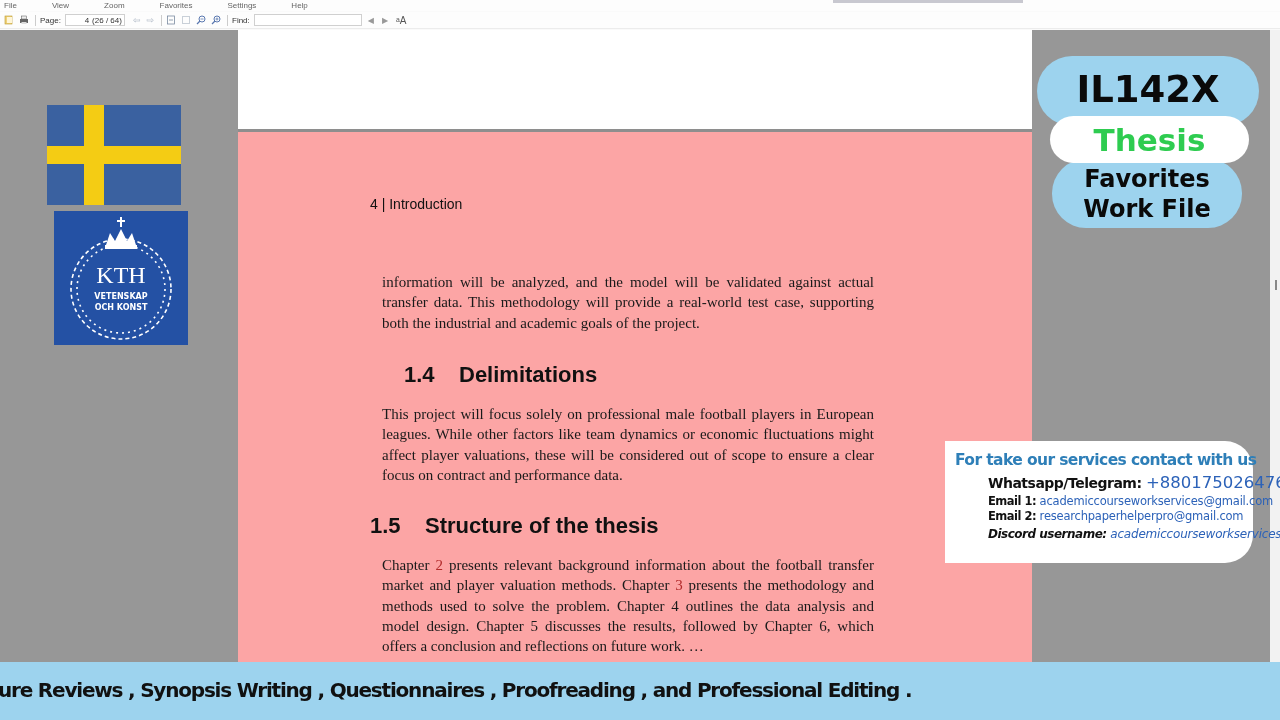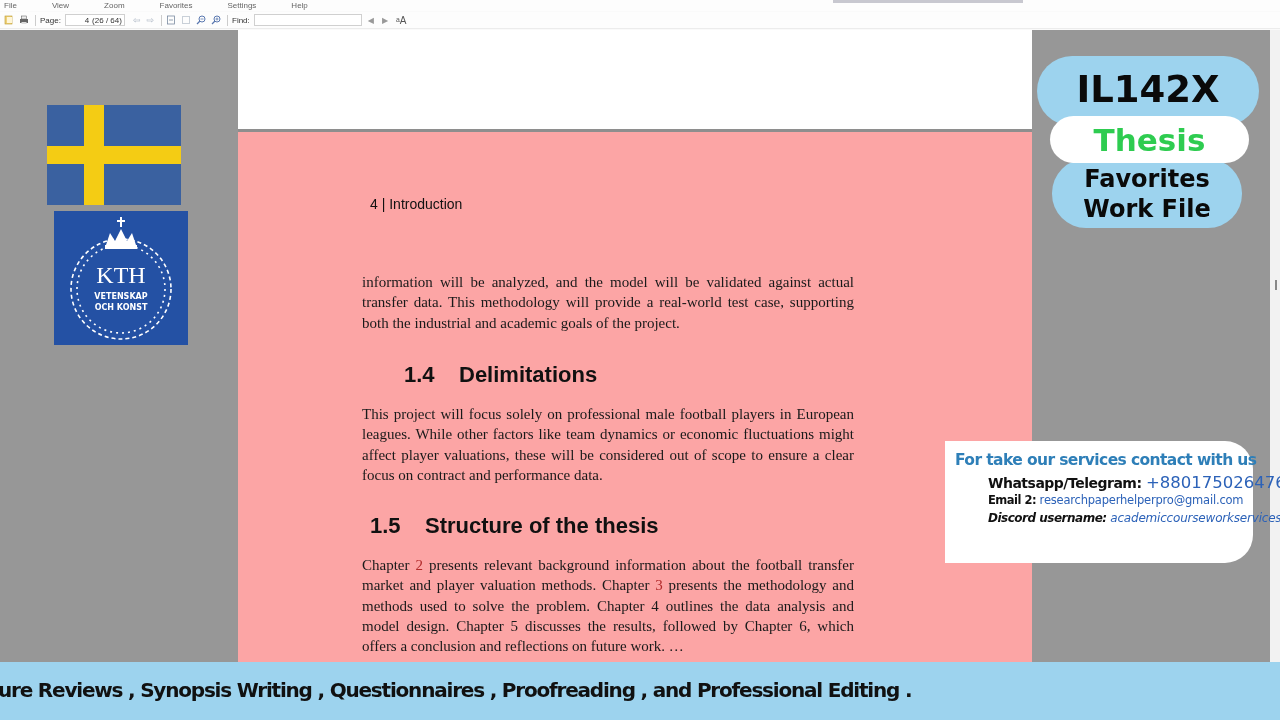--- a/index.html
+++ b/index.html
@@ -26,21 +26,21 @@
   .canvas { position: absolute; left: 0; top: 30px; width: 1270px; height: 632px; background: #979797; }
   .right-strip { position: absolute; left: 1270px; top: 30px; width: 10px; height: 632px; background: #f2f2f2; }
   .scroll-thumb { position: absolute; left: 1275px; top: 280px; width: 2px; height: 10px; background: #888; }
 
   
   .page-prev { position: absolute; left: 238px; top: 30px; width: 794px; height: 99px; background: #fff; }
   .page-gap { position: absolute; left: 238px; top: 129px; width: 794px; height: 3px; background: #8e8e8e; }
   .page-cur { position: absolute; left: 238px; top: 132px; width: 794px; height: 530px; background: #fca5a5; }
 
   .running-head { position: absolute; left: 132px; top: 64px; font-family: "Liberation Sans", sans-serif; font-size: 14px; color: #111; }
-  .body-text { position: absolute; left: 124px; width: 492px; font-family: "Liberation Serif", serif; font-size: 15px; line-height: 20.3px; color: #1a1a1a; text-align: justify; }
+  .body-text { position: absolute; left: 144px; width: 492px; font-family: "Liberation Serif", serif; font-size: 15px; line-height: 20.3px; color: #1a1a1a; text-align: justify; }
   .section-title { position: absolute; left: 132px; font-family: "Liberation Sans", sans-serif; font-weight: bold; font-size: 22px; color: #111; }
   .section-title .num { display: inline-block; width: 55px; }
   .ref { color: #b22a2a; }
 
   
   .flag { position: absolute; left: 47px; top: 105px; width: 134px; height: 100px; background: #3a61a0; }
   .flag .v { position: absolute; left: 37px; top: 0; width: 20px; height: 100px; background: #f4cc14; }
   .flag .h { position: absolute; left: 0; top: 41px; width: 134px; height: 18px; background: #f4cc14; }
   .kth { position: absolute; left: 47px; top: 211px; width: 134px; height: 134px; background: #2451a4; margin-left: 7px; }
   .kth svg { position: absolute; left: 0; top: 0; }
@@ -184,20 +184,21 @@
   <div class="badge-top">IL142X</div>
   <div class="badge-bot">
     <span>Favorites</span>
     <span>Work File</span>
   </div>
   <div class="badge-mid">Thesis</div>
 
   <div class="contact">
     <div class="c-title">For take our services contact with us</div>
     <div class="row r1"><span>Whatsapp/Telegram:</span> <span class="val">+8801750264761</span></div>
+    <div class="row r2"><span>Email 1:</span> <span class="val">academiccourseworkservices@gmail.com</span></div>
     <div class="row r3"><span>Email 2:</span> <span class="val">researchpaperhelperpro@gmail.com</span></div>
     <div class="row r4"><span>Discord username:</span> <span class="val">academiccourseworkservices</span></div>
   </div>
 
   <div class="ticker">
     <span>ure Reviews , Synopsis Writing , Questionnaires , Proofreading ,   and Professional Editing .</span>
   </div>
 </div>
 
 </body></html>

